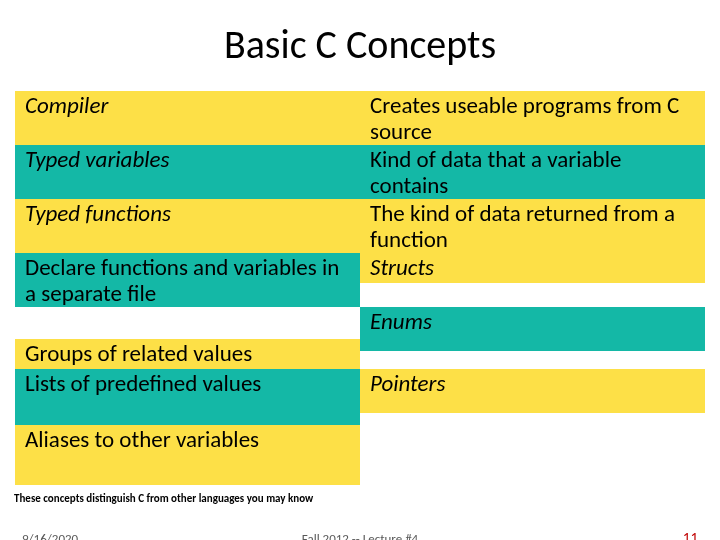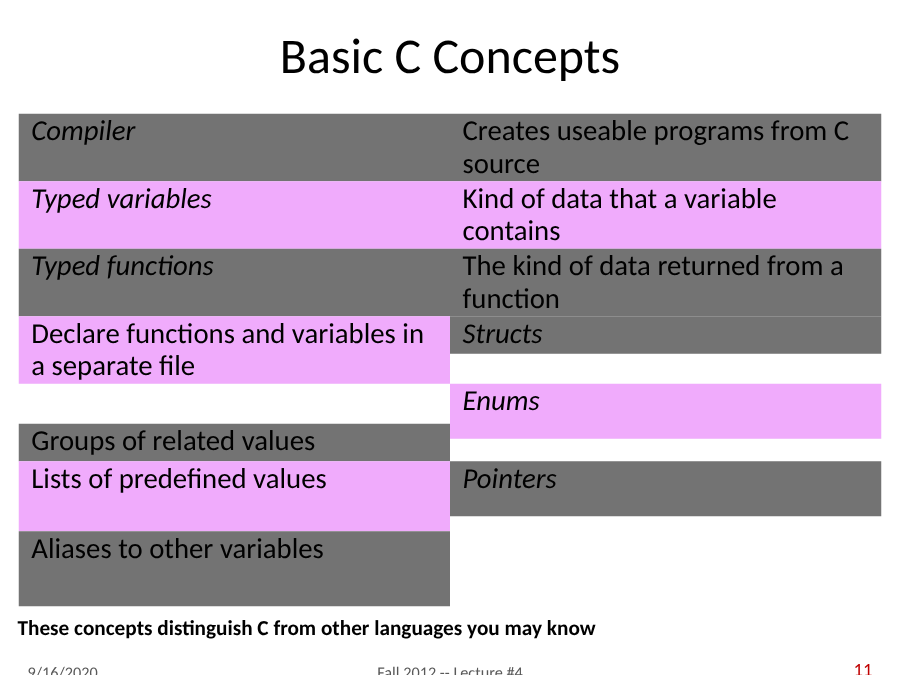--- a/index.html
+++ b/index.html
@@ -33,27 +33,27 @@
     font-size: 23px;
     line-height: 1.15;
   }
   .cell {
     padding: 1px 10px 1px 10px;
     box-sizing: border-box;
   }
   .cell.left {
     font-style: italic;
   }
-  .stripe-dark  { background: #737373; }
-  .stripe-light { background: #f0abfc; }
+  .stripe-dark  { background: #fde047; }
+  .stripe-light { background: #14b8a6; }
   .footnote {
     position: absolute;
     left: 14px;
     top: 472px;
-    font-size: 17px;
+    font-size: 11px;
     font-weight: 600;
   }
   .footer {
     position: absolute;
     bottom: 14px;
     left: 0;
     width: 720px;
     font-size: 13px;
     color: #595959;
   }

